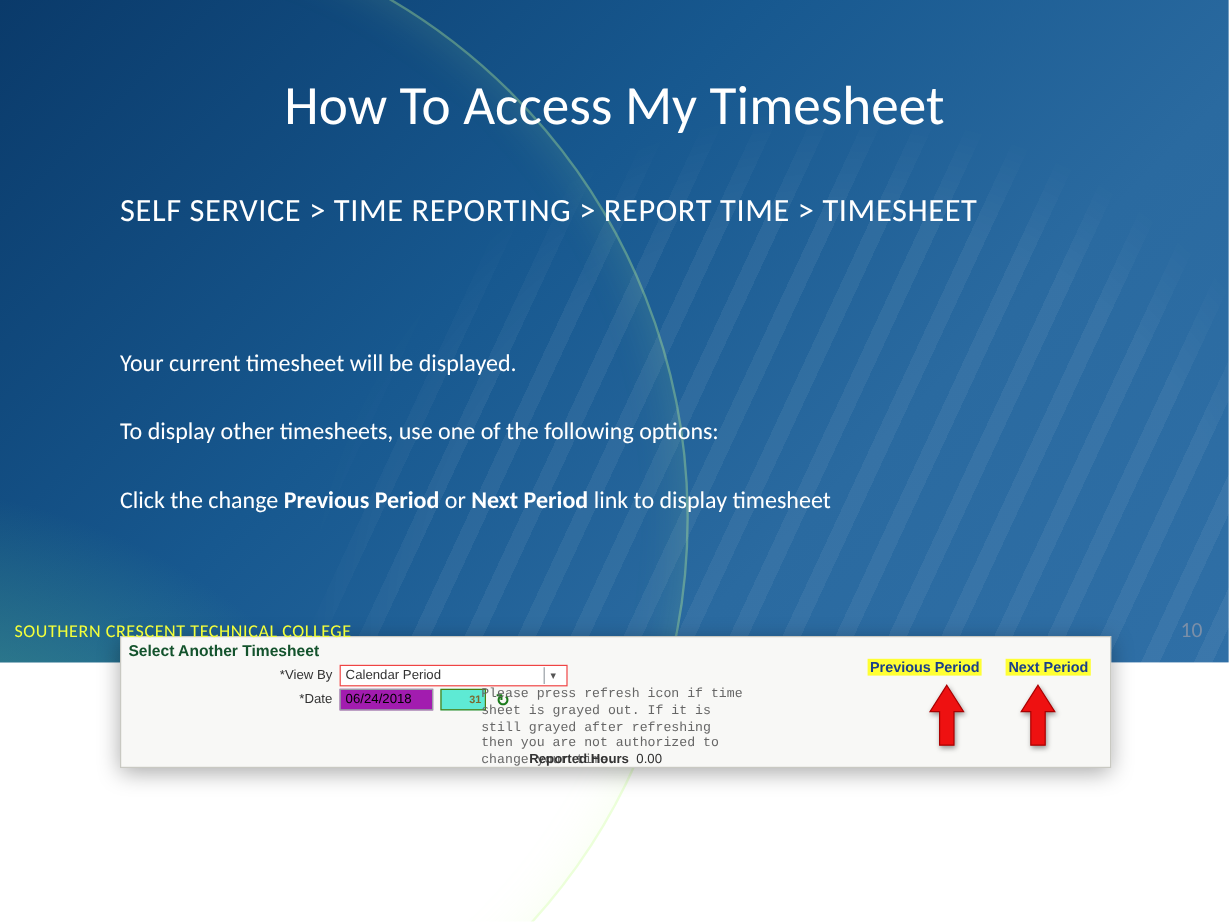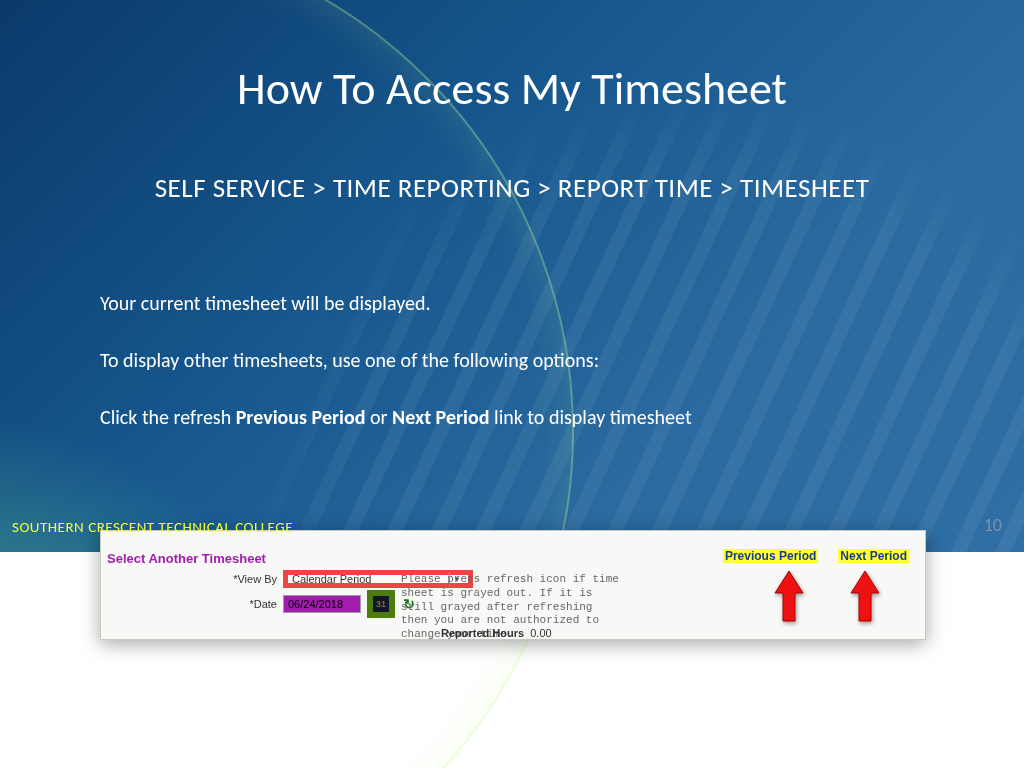--- a/index.html
+++ b/index.html
@@ -53,24 +53,24 @@
     position: absolute;
     top: 60px;
     left: 0;
     right: 0;
     text-align: center;
     font-size: 46px;
     font-weight: 400;
   }
   .breadcrumb {
     position: absolute;
-    top: 170px;
+    top: 158px;
     left: 100px;
     right: 100px;
-    text-align: center;
+    text-align: left;
     font-size: 27px;
     font-weight: 400;
     line-height: 1.35;
     letter-spacing: 0.5px;
   }
   .body {
     position: absolute;
     top: 290px;
     left: 100px;
     right: 80px;
@@ -86,24 +86,24 @@
     width: 824px;
     height: 108px;
     background: #f8f8f6;
     border: 1px solid #c9c9c2;
     color: #333;
     font-family: Arial, sans-serif;
     font-size: 12px;
     box-shadow: 0 4px 18px rgba(0,0,0,0.35);
   }
   .panel-title {
-    color: #a21caf;
+    color: #14532d;
     font-weight: bold;
     font-size: 13px;
-    padding: 20px 6px 2px 6px;
+    padding: 4px 6px 2px 6px;
   }
   .form-rows { padding-left: 90px; }
   .form-row {
     display: flex;
     align-items: center;
     gap: 6px;
     margin: 2px 16px;
     font-size: 11px;
   }
   .form-label {
@@ -112,21 +112,21 @@
     color: #333;
   }
   .select {
     display: inline-flex;
     align-items: center;
     justify-content: space-between;
     width: 190px;
     height: 18px;
     padding: 0 4px;
     background: #fff;
-    border: 5px solid #ef4444;
+    border: 1px solid #ef4444;
     font-size: 11px;
     box-sizing: border-box;
   }
   .select .caret {
     width: 14px;
     height: 14px;
     border-left: 1px solid #9aa0a6;
     display: flex;
     align-items: center;
     justify-content: center;
@@ -144,21 +144,21 @@
   }
   .cal-icon, .refresh-icon {
     width: 16px;
     height: 16px;
     display: inline-flex;
     align-items: center;
     justify-content: center;
     font-size: 12px;
     cursor: pointer;
   }
-  .cal-icon { border:6px solid #4d7c0f; background:#0f172a; color:#7a6a2f; font-size:9px; font-weight:bold; }
+  .cal-icon { border:1px solid #4d7c0f; background:#5eead4; color:#7a6a2f; font-size:9px; font-weight:bold;padding-left:20px; }
   .refresh-icon { color: #1a7a1a; font-weight:bold; font-size:14px; }
   .note-block {
     position: absolute;
     left: 300px;
     top: 42px;
     width: 220px;
     font-size: 11px;
     color: #666;
     line-height: 1.25;
     font-family: Liberation Mono, monospace;
@@ -220,21 +220,21 @@
   <div class="swoosh"></div>
 
   <div class="title">How To Access My Timesheet</div>
 
   <div class="breadcrumb">SELF SERVICE  &gt;  TIME REPORTING  &gt;  REPORT TIME  &gt; TIMESHEET</div>
 
   <div class="body">
     <p>Your current timesheet will be displayed.</p>
     <p>To display other timesheets, use one of the following options:</p>
     <p>
-      <span>Click the refresh </span><b>Previous Period</b><span>  or </span><b>Next Period</b><span> link to display timesheet</span>
+      <span>Click the change </span><b>Previous Period</b><span>  or </span><b>Next Period</b><span> link to display timesheet</span>
     </p>
   </div>
 
   <div class="panel">
     <div class="panel-title">Select Another Timesheet</div>
 
     <div class="form-rows">
       <div class="form-row">
         <span class="form-label">*View By</span>
         <span class="select">

